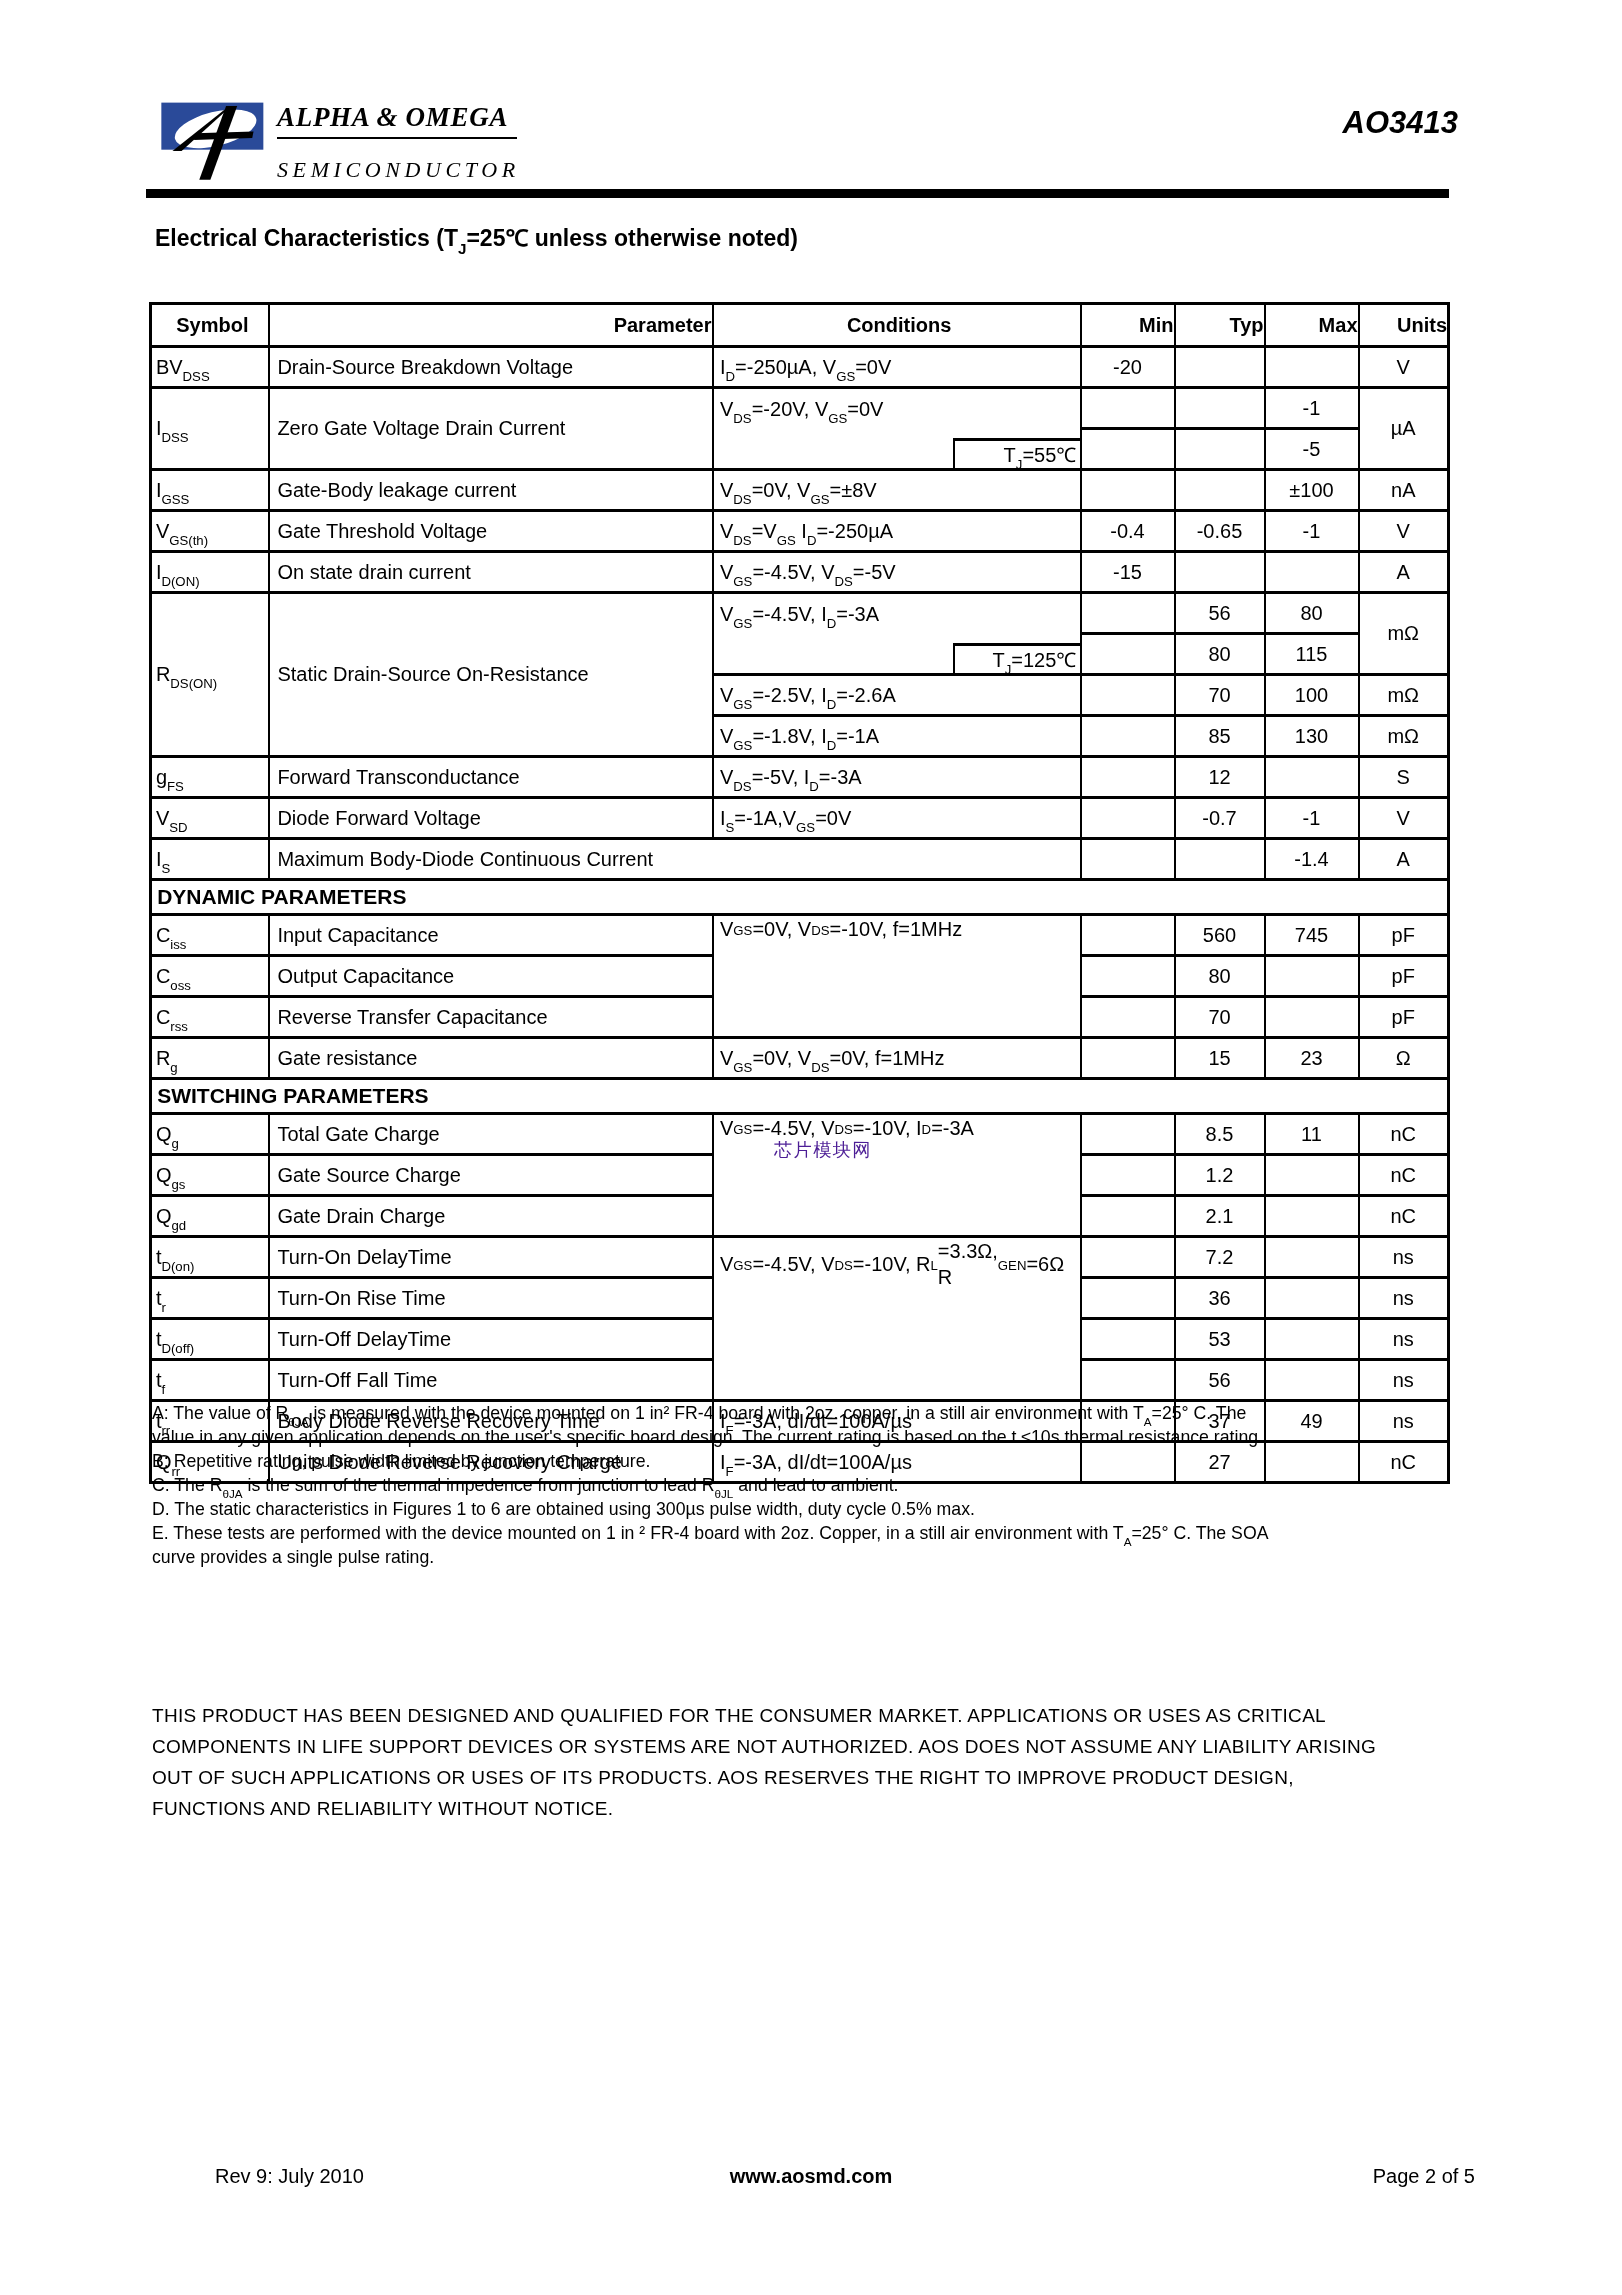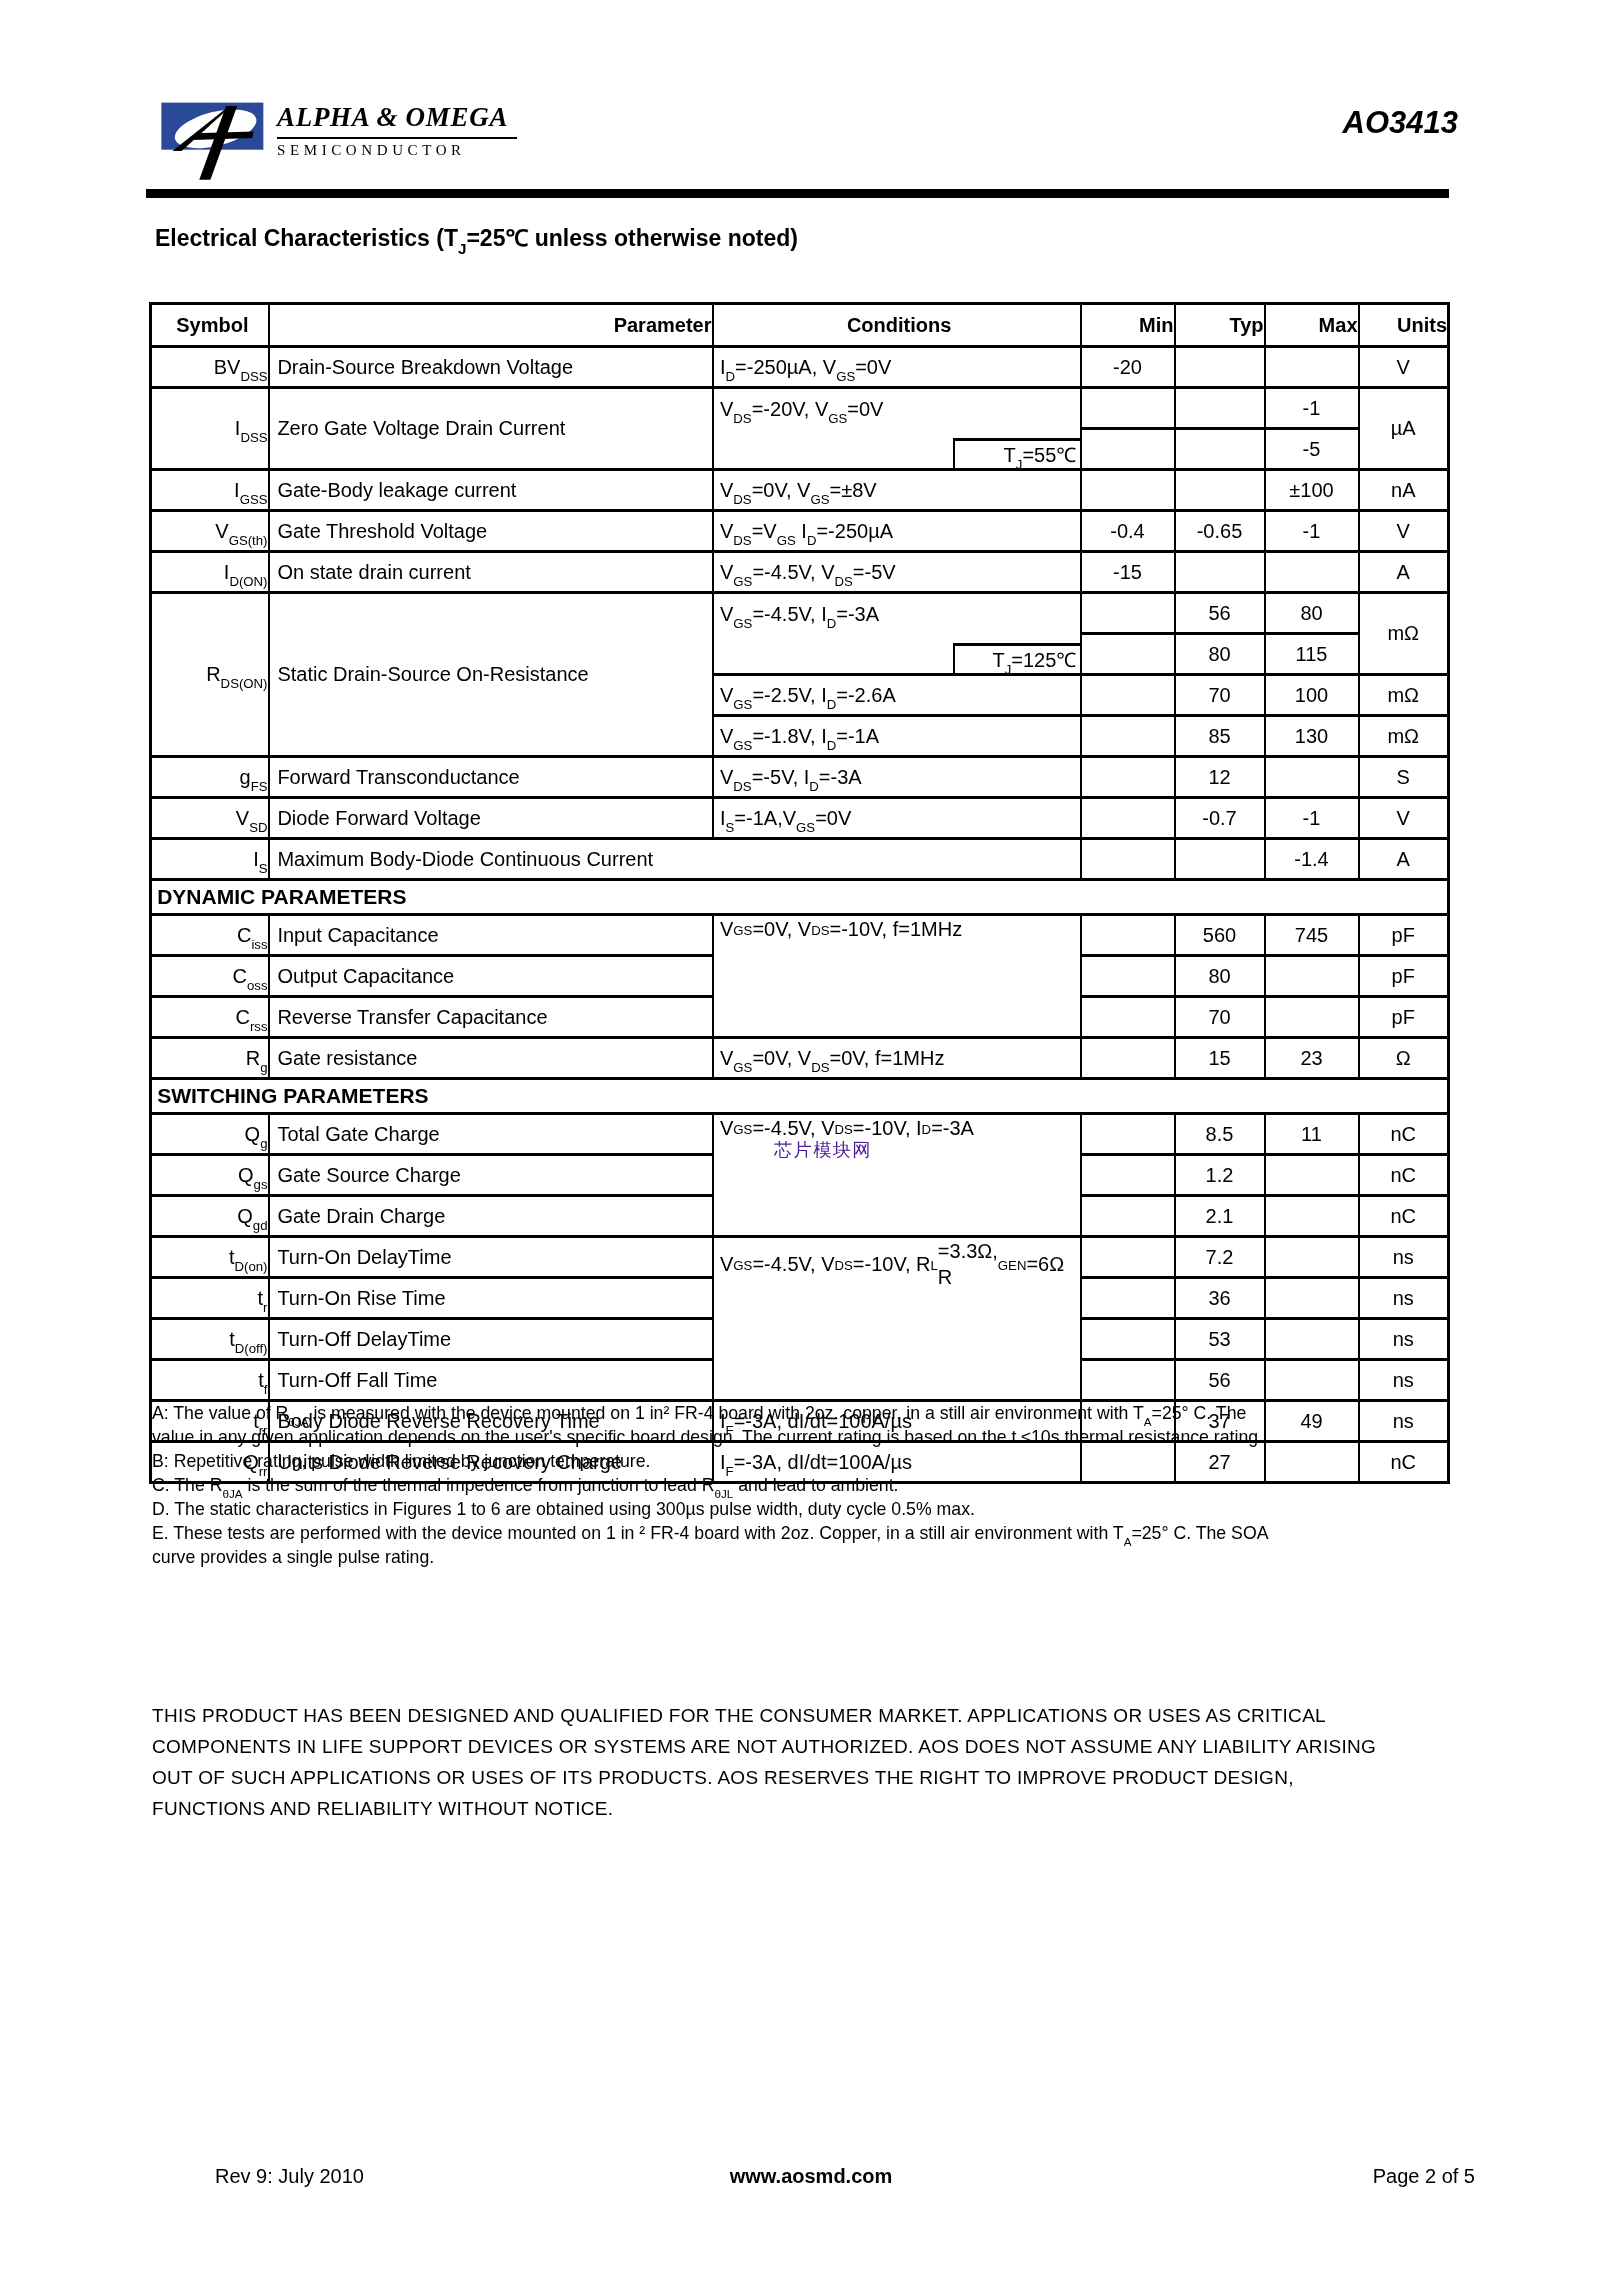--- a/index.html
+++ b/index.html
@@ -9,38 +9,38 @@
     font-family:"Liberation Sans", sans-serif; color:#000; overflow:hidden;
     margin:0 auto;
   }
   sub { font-size:0.66em; line-height:0; position:relative; top:0.18em; letter-spacing:0; }
 
   
   .logo-svg { position:absolute; left:158px; top:100px; }
   .brand { position:absolute; left:277px; top:102px; font-family:"Liberation Serif", serif; }
   .brand-line1 { font-size:27px; font-weight:bold; font-style:italic; letter-spacing:0.7px;
                  padding-bottom:3.9px; border-bottom:2.6px solid #000; display:inline-block; padding-right:9.2px;}
-  .brand-line2 { font-size:15px; letter-spacing:4.6px; margin-top:3px; }
+  .brand-line2 { font-size:22px; font-style:italic; letter-spacing:4.6px; margin-top:18px; }
   .part-number { position:absolute; right:164px; top:105px; font-size:31px; font-weight:bold; font-style:italic; }
   .header-rule { position:absolute; left:146px; top:189px; width:1303px; height:8.5px; background:#000; }
   .sec-title { position:absolute; left:155px; top:221px; font-size:23px; font-weight:bold; }
 
   
   table.ec { position:absolute; left:149px; top:302px; width:1298px;
              border-collapse:collapse; table-layout:fixed; }
   table.ec { border:3.9px solid #000; }
   .ec td, .ec th { border-left:2px solid #000; border-right:2px solid #000;
                    border-top:3.3px solid #000; border-bottom:3.3px solid #000;
                    font-size:20px; vertical-align:middle; overflow:visible; }
   .ec tr { height:41px; }
   .ec tr.hdr { height:43px; }
   .ec tr.band { height:35px; }
   .ec th { font-weight:bold; text-align:right; }
   .ec th.l, .ec td.l { text-align:center; padding-left:5.2px; }
-  .ec td.sym { text-align:right; padding-left:3.9px; }
+  .ec td.sym { text-align:left; padding-left:3.9px; }
   .ec td.param { text-align:left; padding-left:7.9px; }
   .ec td.cond { text-align:left; padding-left:6.5px; }
   .ec td.c { text-align:center; }
   .ec td.band-cell { font-weight:bold; text-align:left; padding-left:5.2px; font-size:21px; }
   .cond-split { position:relative; vertical-align:top !important; }
   .cond-main { padding:7.9px 0 0 6.5px; white-space:pre-line; line-height:1.25; }
   .cond-mid { display:flex; align-items:center; height:100%; padding-left:6.5px; white-space:pre-line; line-height:1.3;}
   .subbox { position:absolute; right:0; bottom:0; width:127px; height:30px;
             border-top:3.3px solid #000; border-left:2px solid #000;
             display:flex; align-items:center; justify-content:flex-end; padding-right:3.3px; }

